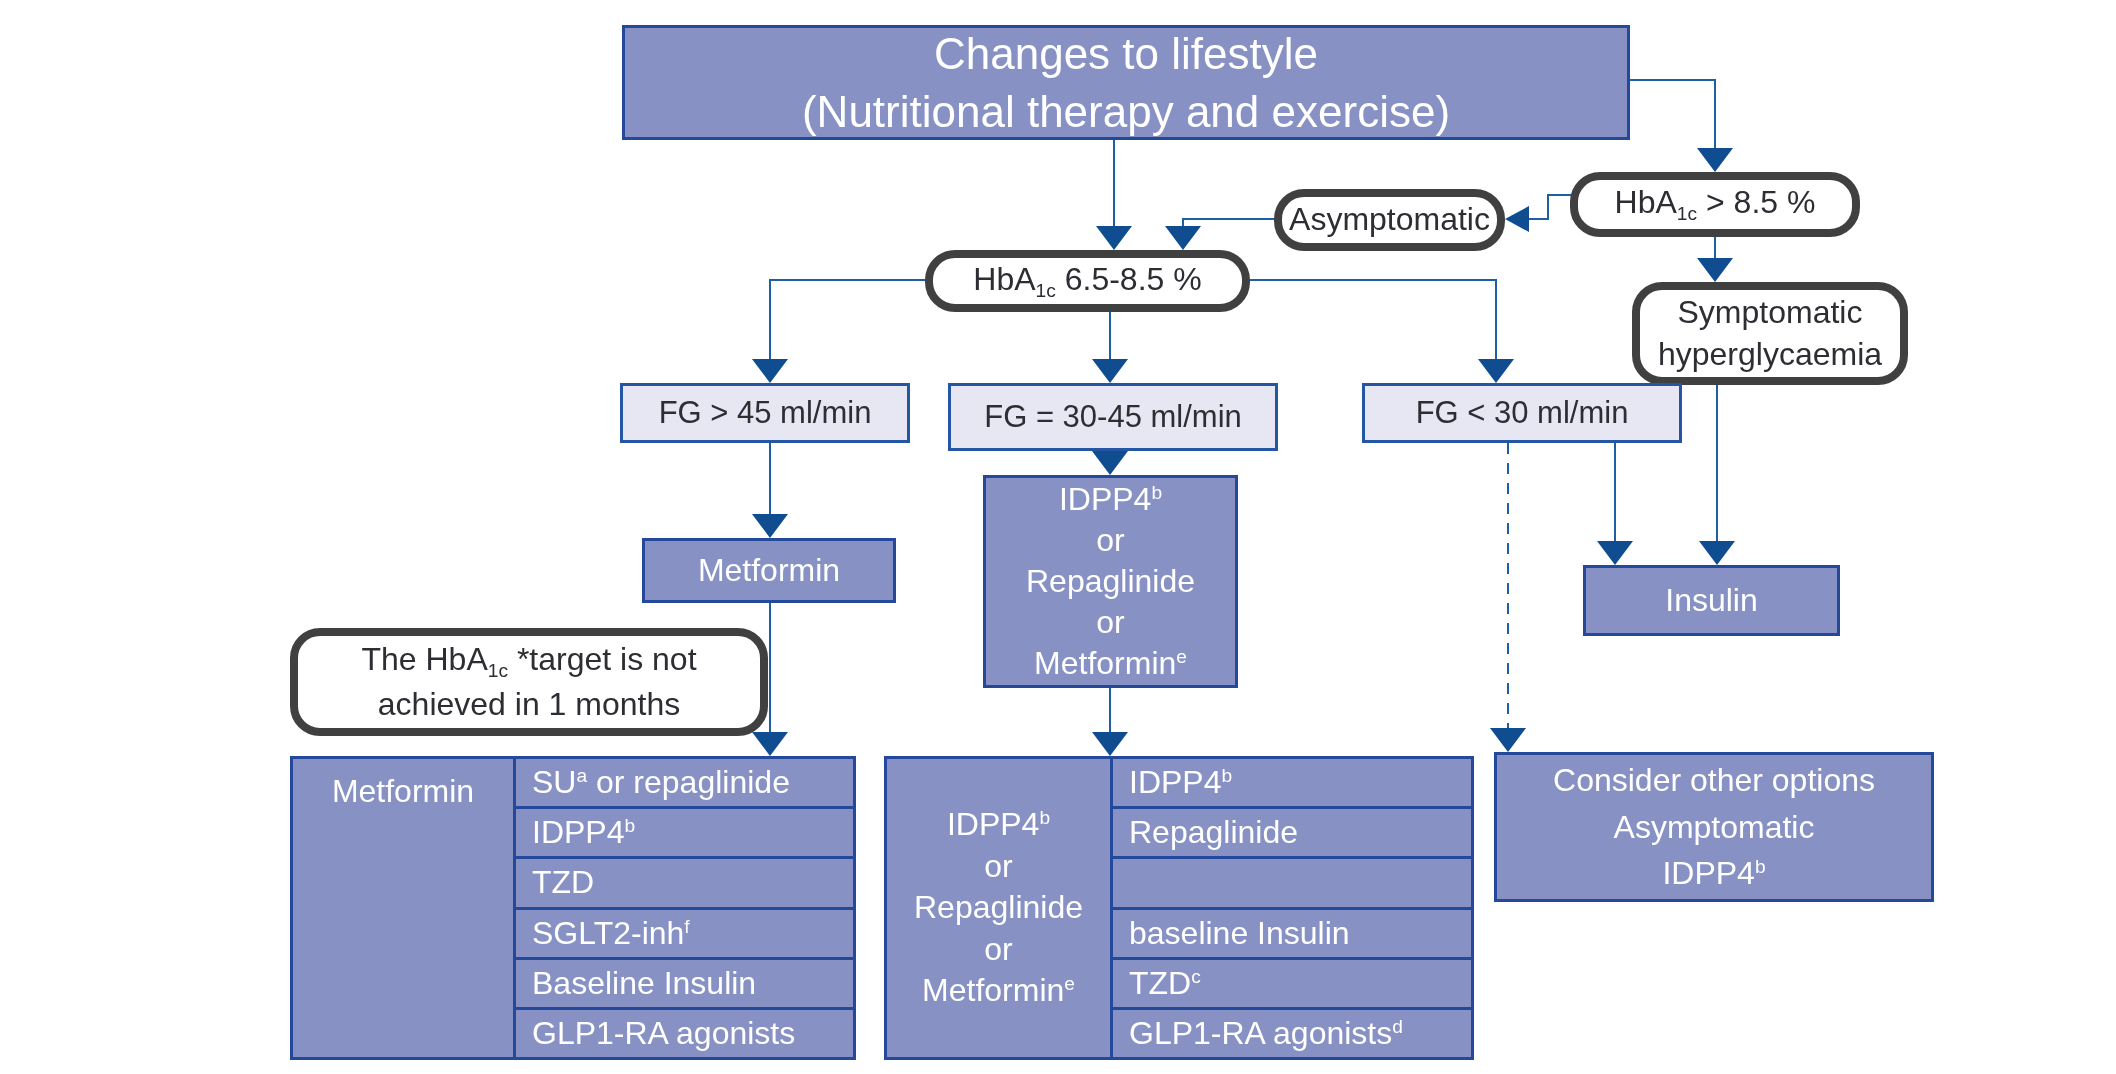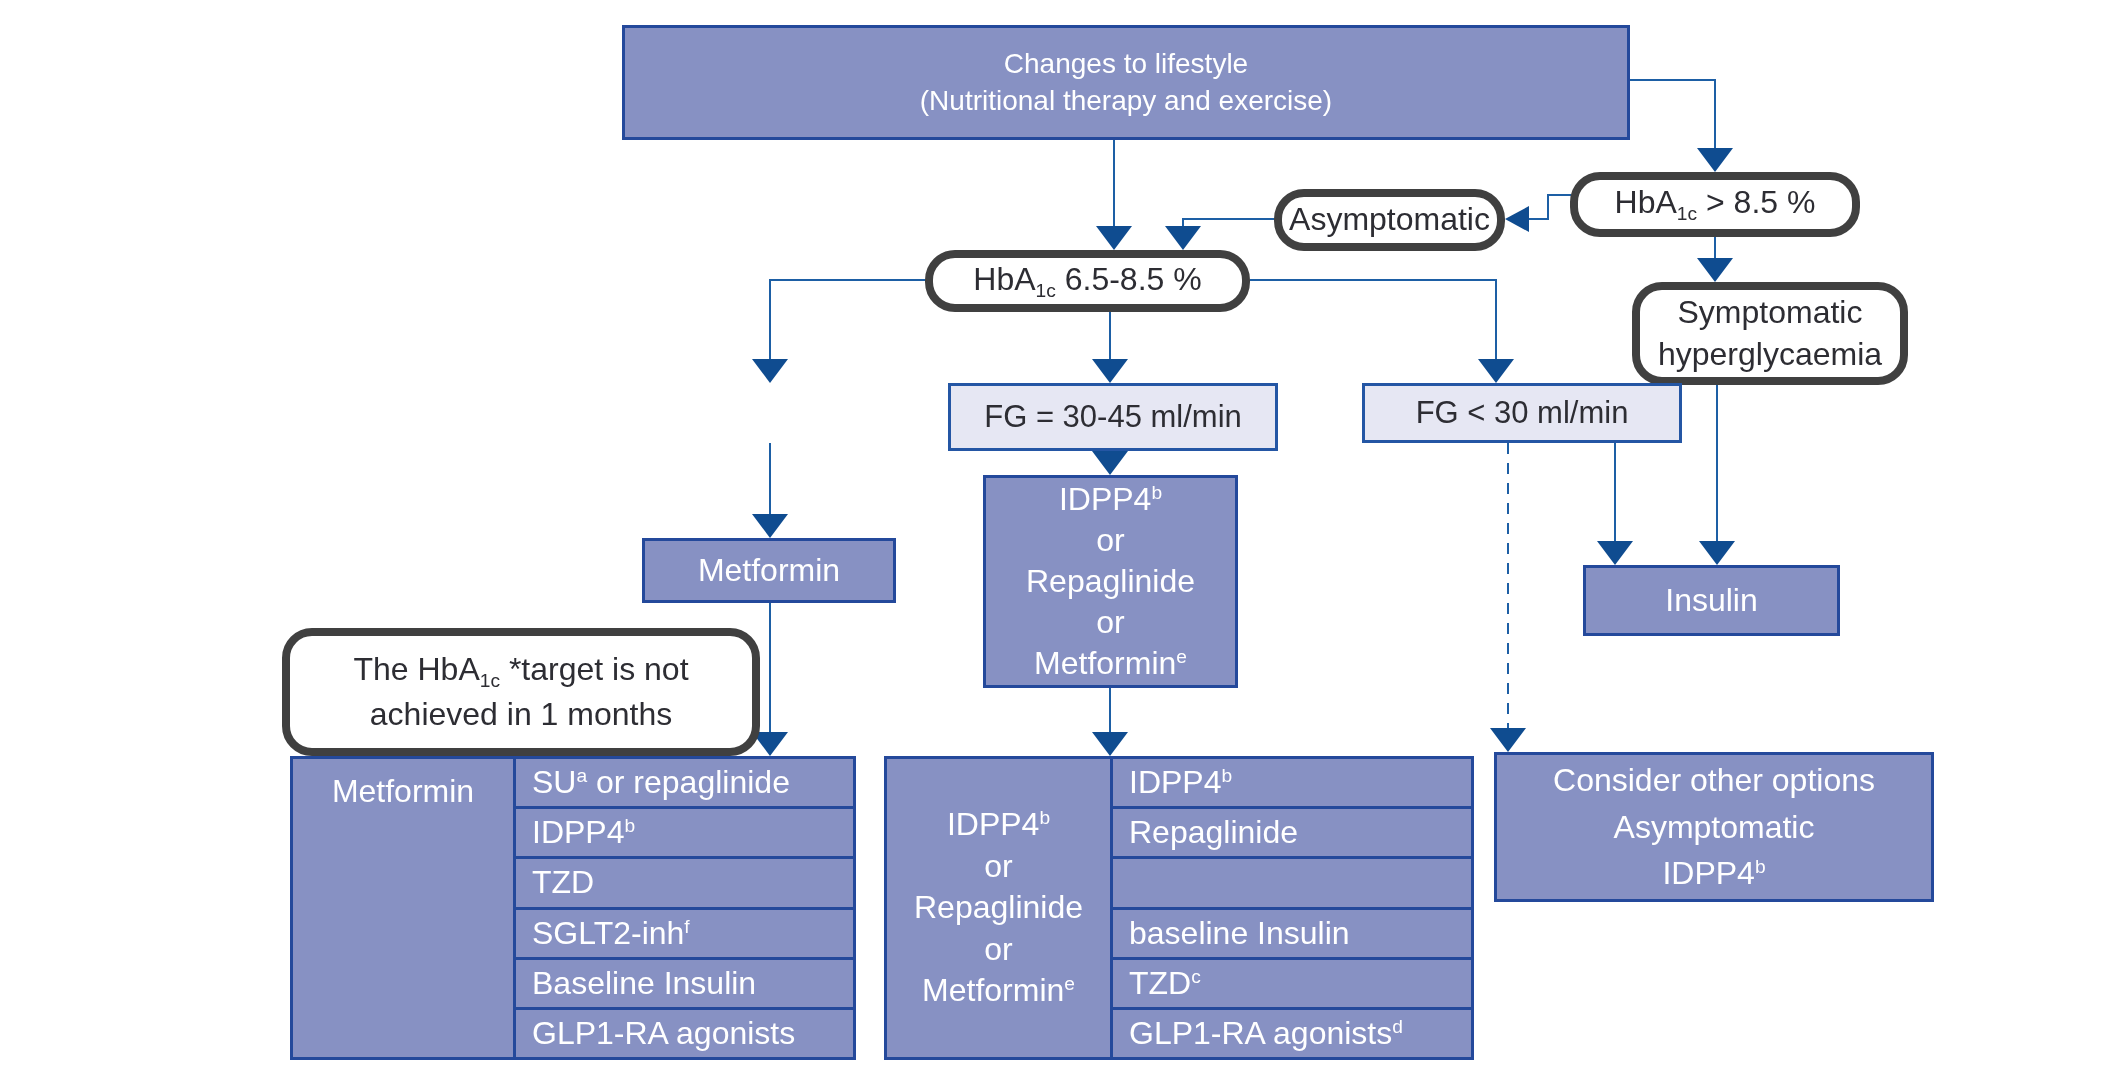--- a/index.html
+++ b/index.html
@@ -3,21 +3,21 @@
 <meta charset="utf-8">
 <style>
   html,body{margin:0;padding:0;background:#fff;}
   #stage{position:relative;width:2116px;height:1074px;background:#ffffff;
          font-family:"Liberation Sans", sans-serif;color:#2d2d33;overflow:hidden;}
   .box{position:absolute;display:flex;align-items:center;justify-content:center;
        text-align:center;box-sizing:border-box;font-size:32px;line-height:1.3;}
   .fill{background:#8791c3;border:3px solid #24499b;color:#ffffff;}
   .light{background:#e6e7f3;border:3px solid #2456a4;color:#2d2d33;font-size:31px;}
   .round{background:#ffffff;border:8px solid #404040;border-radius:30px;color:#2d2d33;}
-  .big{font-size:28px;}
+  .big{font-size:44px;}
   .sub{font-size:0.6em;vertical-align:-0.35em;}
   .sup{font-size:0.6em;vertical-align:0.55em;}
   .ln{position:absolute;background:#1d5fa5;}
   .dash{position:absolute;width:2px;
         background:repeating-linear-gradient(to bottom,#1d5fa5 0 11px,transparent 11px 20px);}
   .ad{position:absolute;width:0;height:0;border-left:18px solid transparent;
       border-right:18px solid transparent;border-top:24px solid #0f4c90;}
   .al{position:absolute;width:0;height:0;border-top:13px solid transparent;
       border-bottom:13px solid transparent;border-right:24px solid #0f4c90;}
   .tbl{position:absolute;display:flex;background:#8791c3;border:3px solid #24499b;
@@ -85,34 +85,35 @@
     </div>
 
   <div class="box round" style="left:1632px;top:282px;width:276px;height:103px">
       <span><span>Symptomatic</span><br><span>hyperglycaemia</span></span>
     </div>
 
   <div class="box round" style="left:925px;top:250px;width:325px;height:62px">
       <span><span>HbA</span><span class="sub">1c</span><span> 6.5-8.5 %</span></span>
     </div>
 
+  <div class="box light" style="left:620px;top:383px;width:290px;height:60px">FG &gt; 45 ml/min</div>
 
   <div class="box light" style="left:948px;top:383px;width:330px;height:68px">FG = 30-45 ml/min</div>
 
   <div class="box light" style="left:1362px;top:383px;width:320px;height:60px">FG &lt; 30 ml/min</div>
 
   <div class="box fill" style="left:642px;top:538px;width:254px;height:65px">Metformin</div>
 
   <div class="box fill" style="left:983px;top:475px;width:255px;height:213px;line-height:1.28">
       <span><span>IDPP4</span><span class="sup">b</span><br><span>or</span><br><span>Repaglinide</span><br><span>or</span><br><span>Metformin</span><span class="sup">e</span></span>
     </div>
 
   <div class="box fill" style="left:1583px;top:565px;width:257px;height:71px">Insulin</div>
 
-  <div class="box round" style="left:282px;top:628px;width:478px;height:128px">
+  <div class="box round" style="left:290px;top:628px;width:478px;height:108px">
       <span><span>The HbA</span><span class="sub">1c</span><span> *target is not</span><br><span>achieved in 1 months</span></span>
     </div>
 
   <div class="box fill" style="left:1494px;top:752px;width:440px;height:150px;line-height:1.45">
       <span><span>Consider other options</span><br><span>Asymptomatic</span><br><span>IDPP4</span><span class="sup">b</span></span>
     </div>
 
   <div class="tbl" style="left:290px;top:756px;width:566px;height:304px">
     <div class="tbl-base base-top" style="width:223px">Metformin</div>
     <div class="tbl-rows">

